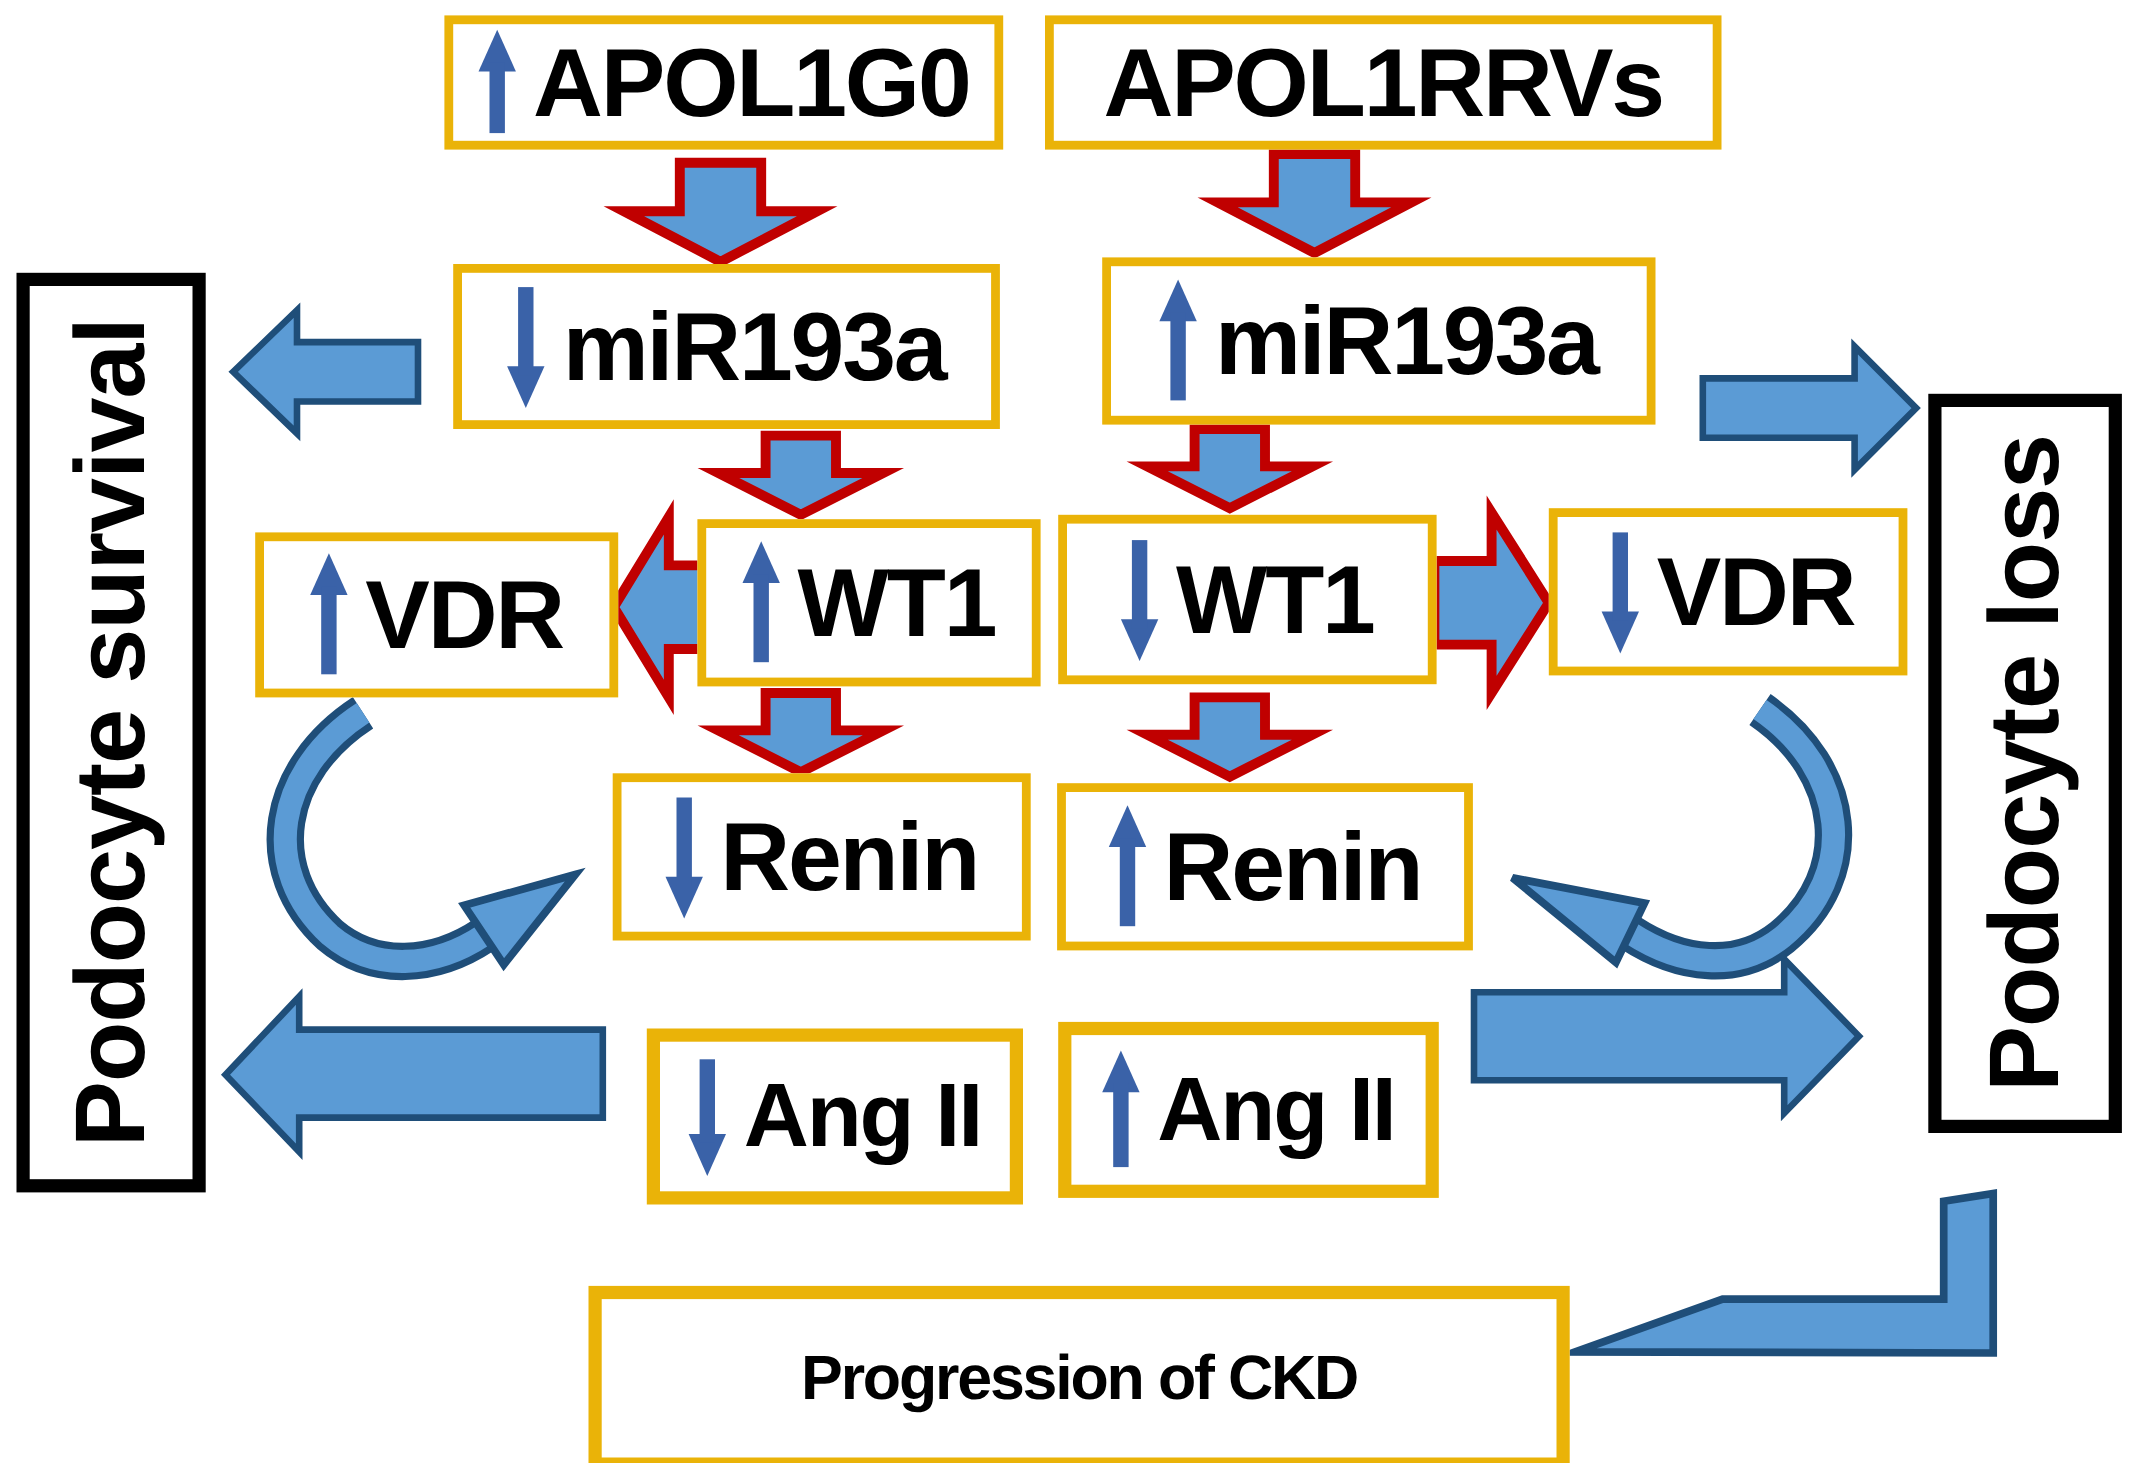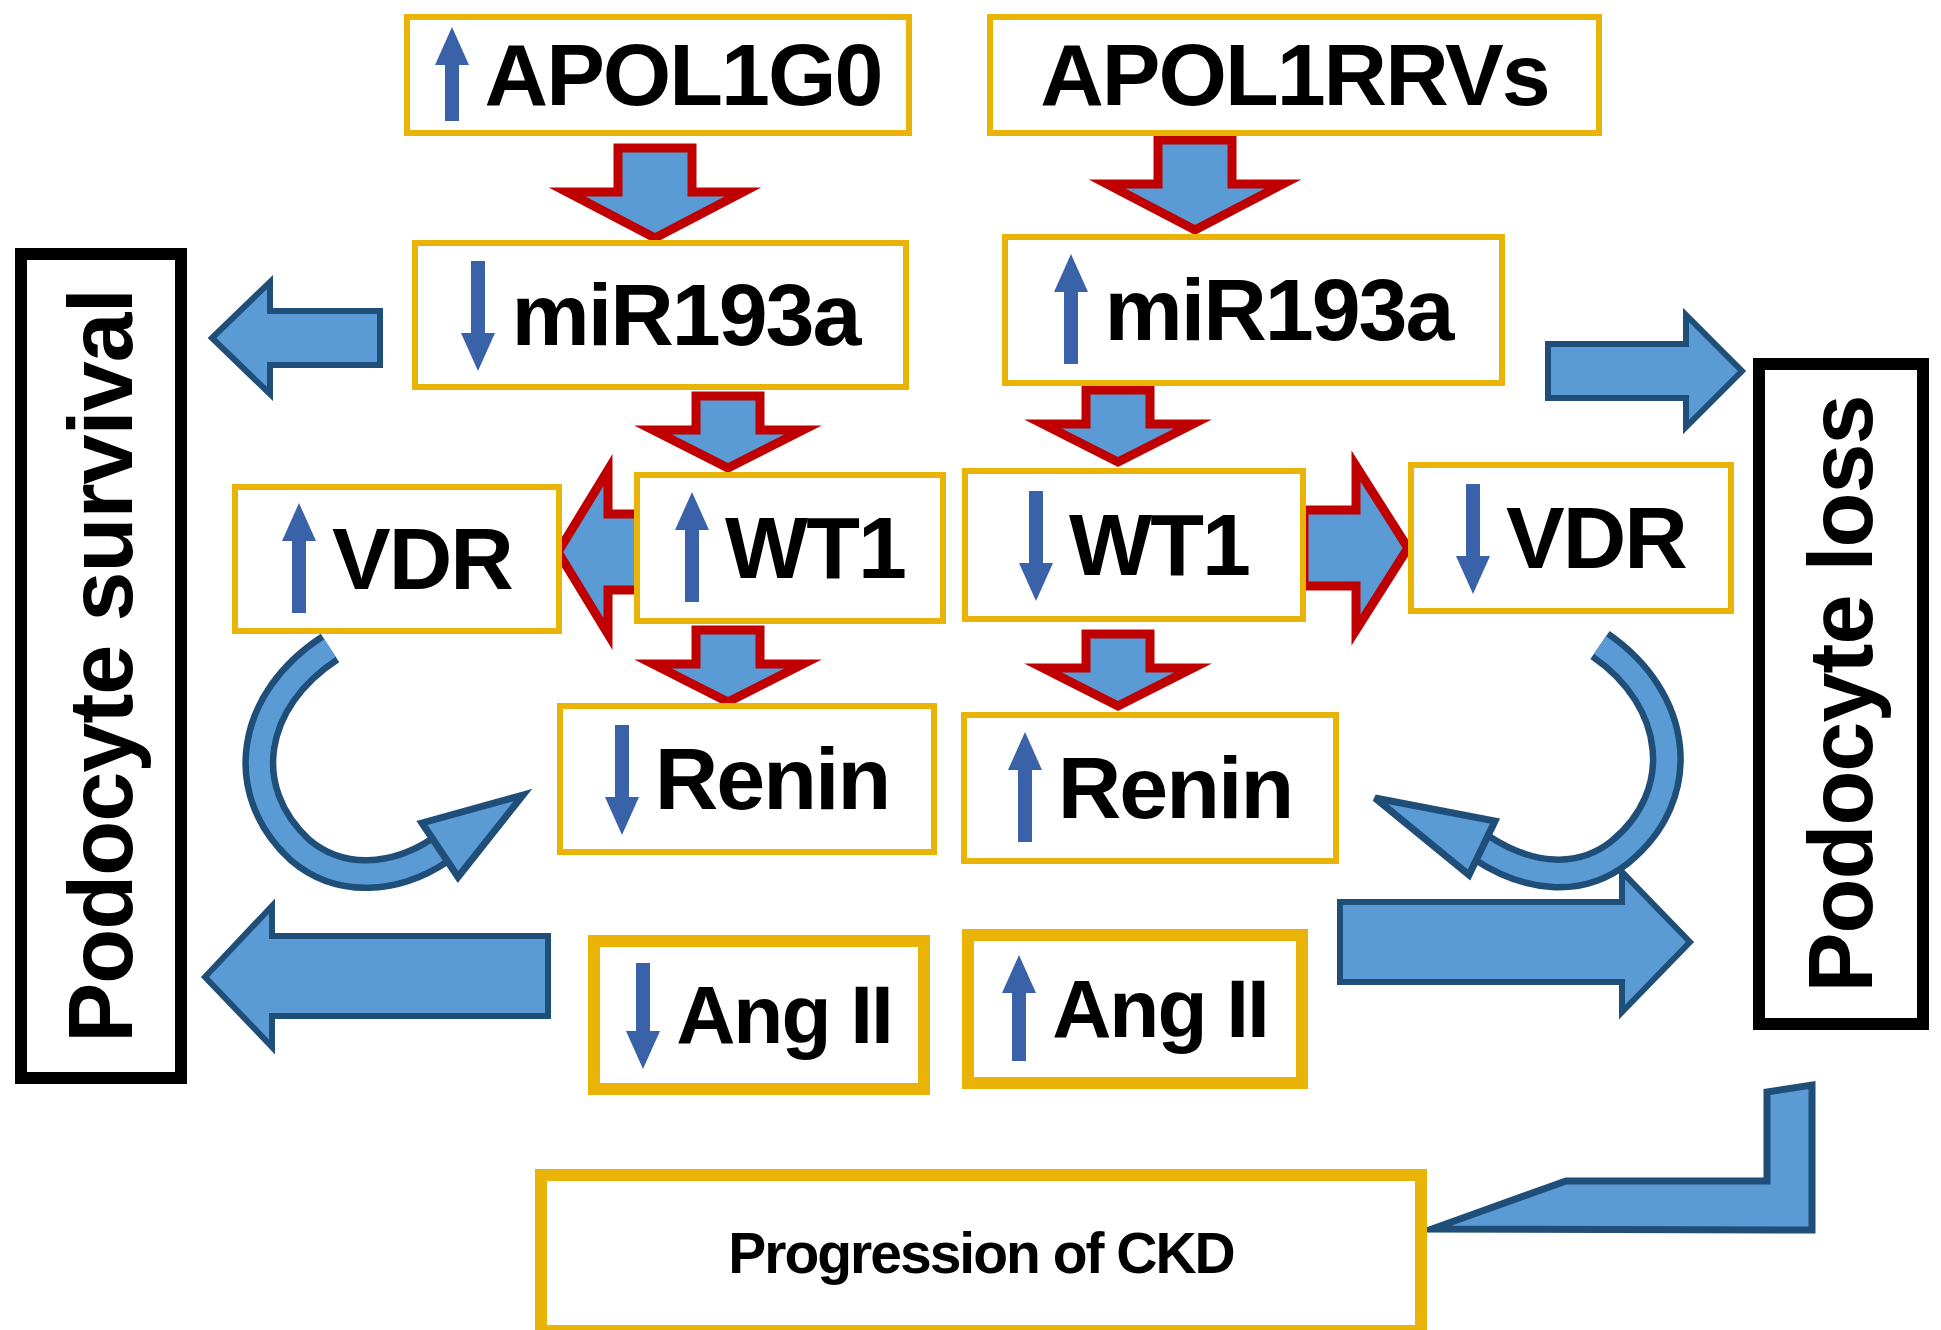--- a/index.html
+++ b/index.html
@@ -2,21 +2,21 @@
 <html><head>
 <meta charset="utf-8">
 <style>
   html,body{margin:0;padding:0;background:#ffffff;}
   .stage{
     position:relative;width:1941px;height:1330px;background:#ffffff;overflow:hidden;
     font-family:"Liberation Sans",sans-serif;
   }
   .layer{position:absolute;left:0;top:0;z-index:1;}
   .node{
-    position:absolute;background:#fff;border:6px solid #eab308;box-sizing:border-box;
+    position:absolute;background:#fff;border:8px solid #eab308;box-sizing:border-box;
     display:flex;align-items:center;justify-content:center;gap:16px;z-index:2;
   }
   .node.thick{border-width:12px;margin-top:27px;}
   .lbl{
     font-weight:bold;color:#000;line-height:1;white-space:nowrap;letter-spacing:-2px;
     font-size:88px;
   }
   .outcome{
     position:absolute;background:#fff;border:12px solid #000;box-sizing:border-box;z-index:2;
   }
@@ -72,21 +72,21 @@
       <path d="M 1600 645 C 1680 700 1690 795 1620 852 C 1580 884 1528 878 1482 848" fill="none" stroke="#5B9BD5" stroke-width="21"></path>
       <polygon points="1375,798 1495,821 1469,875" fill="#5B9BD5" stroke="#1F4E79" stroke-width="7"></polygon>
     </g>
   </svg>
 
   <div class="node" style="left:404px;top:14px;width:508px;height:122px;">
     <span class="ind up" style="height:96px;"></span>
     <span class="lbl">APOL1G0</span>
   </div>
 
-  <div class="node" style="left:950px;top:14px;width:615px;height:122px;margin-left:37px;">
+  <div class="node" style="left:950px;top:14px;width:615px;height:122px;">
     <span class="lbl">APOL1RRVs</span>
   </div>
 
   <div class="node" style="left:412px;top:240px;width:497px;height:150px;">
     <span class="ind down" style="height:112px;"></span>
     <span class="lbl">miR193a</span>
   </div>
 
   <div class="node" style="left:1002px;top:234px;width:503px;height:152px;">
     <span class="ind up" style="height:112px;"></span>

